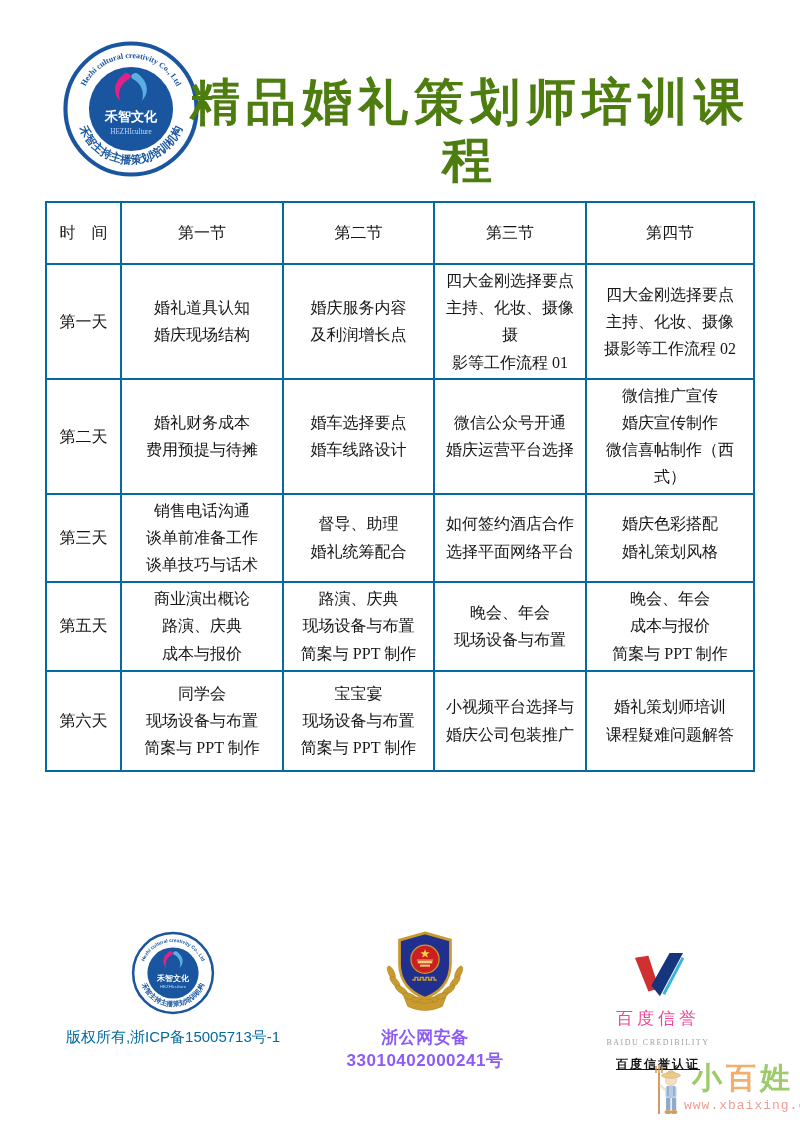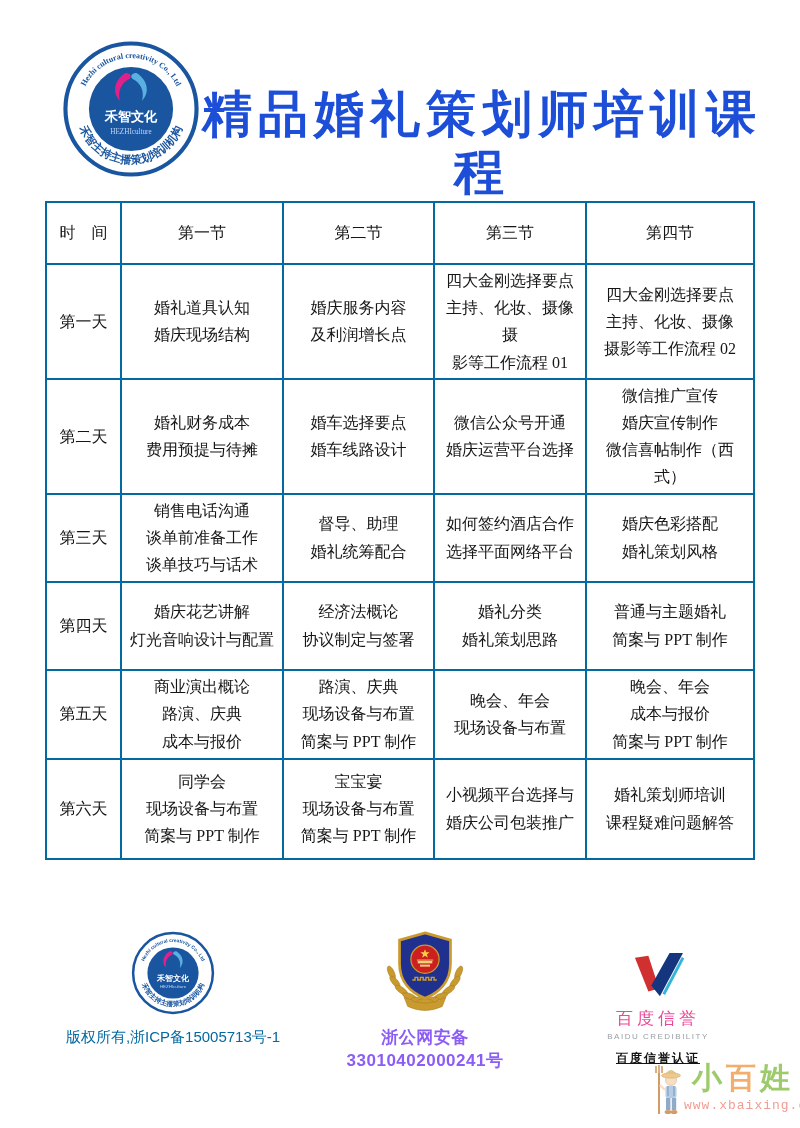--- a/index.html
+++ b/index.html
@@ -1,22 +1,22 @@
 <!DOCTYPE html>
 <html><head>
 <meta charset="utf-8">
 <style>
   html,body{margin:0;padding:0;background:#ffffff;}
   .page{position:relative;width:800px;height:1128px;background:#ffffff;overflow:hidden;
         font-family:"Liberation Serif",serif;color:#111;}
 
   
   .header-logo{position:absolute;left:62px;top:40px;width:138px;height:138px;}
-  .page-title{position:absolute;left:184px;top:74px;width:572px;margin:12px;text-align:center;
-              font-size:50px;font-weight:700;letter-spacing:6px;line-height:1.15;color:#1d4ed8;}
+  .page-title{position:absolute;left:184px;top:74px;width:572px;margin:0;text-align:center;
+              font-size:50px;font-weight:700;letter-spacing:6px;line-height:1.15;color:#4d7c0f;}
 
   
   table.course{position:absolute;left:45px;top:201px;width:708px;border-collapse:collapse;
                table-layout:fixed;font-size:16px;color:#161616;}
   table.course th,table.course td{border:2px solid #0369a1;text-align:center;vertical-align:middle;
                padding:2px 4px;white-space:pre-line;line-height:1.7;font-weight:400;}
   tr.hr0{height:62px;} tr.hr1{height:97px;} tr.hr2{height:88px;} tr.hr3{height:88px;}
   tr.hr4{height:88px;} tr.hr5{height:89px;} tr.hr6{height:100px;}
 
   
@@ -24,21 +24,21 @@
   .foot-col{position:absolute;text-align:center;font-family:"Liberation Sans",sans-serif;}
   .foot-left{left:44px;width:258px;top:6px;}
   .foot-left svg{width:84px;height:84px;}
   .copy-text{margin-top:9px;font-size:15px;color:#0369a1;}
   .foot-center{left:318px;width:214px;top:0px;}
   .foot-center svg{width:100px;height:92px;}
   .police-text{margin-top:5px;font-size:17px;font-weight:700;color:#8b5cf6;letter-spacing:0.5px;}
   .foot-right{left:578px;width:160px;top:26px;}
   .foot-right svg{width:64px;height:50px;}
   .baidu-cn{font-size:17px;color:#ec4899;letter-spacing:4px;margin-top:2px;}
-  .baidu-en{font-size:8px;color:#9aa0a6;letter-spacing:1.5px;margin-top:2px;}
+  .baidu-en{font-size:8px;color:#9aa0a6;letter-spacing:1.5px;margin-top:8px;font-family:Liberation Serif, serif;}
   .baidu-cert{font-size:12px;color:#141414;margin-top:9px;letter-spacing:2px;font-weight:600;text-decoration:underline;}
 
   
   .watermark{position:absolute;right:0;bottom:5px;width:146px;height:62px;opacity:0.85;}
   .wm-farmer{position:absolute;left:0;top:2px;width:34px;height:56px;}
   .wm-name{position:absolute;left:38px;top:2px;font-size:30px;font-weight:700;letter-spacing:4px;
            font-family:"Liberation Sans",sans-serif;line-height:1;}
   .wm-green{color:#8cc152;} .wm-orange{color:#f2a154;}
   .wm-url{position:absolute;left:30px;top:37px;font-size:13px;color:#f08a80;letter-spacing:1px;
           font-family:"Liberation Mono",monospace;}
@@ -118,31 +118,20 @@
         <td>第三天</td>
         <td>销售电话沟通
 谈单前准备工作
 谈单技巧与话术</td>
         <td>督导、助理
 婚礼统筹配合</td>
         <td>如何签约酒店合作
 选择平面网络平台</td>
         <td>婚庆色彩搭配
 婚礼策划风格</td>
-      </tr>
-      <tr class="hr4">
-        <td>第四天</td>
-        <td>婚庆花艺讲解
-灯光音响设计与配置</td>
-        <td>经济法概论
-协议制定与签署</td>
-        <td>婚礼分类
-婚礼策划思路</td>
-        <td>普通与主题婚礼
-简案与 PPT 制作</td>
       </tr>
       <tr class="hr5">
         <td>第五天</td>
         <td>商业演出概论
 路演、庆典
 成本与报价</td>
         <td>路演、庆典
 现场设备与布置
 简案与 PPT 制作</td>
         <td>晚会、年会

